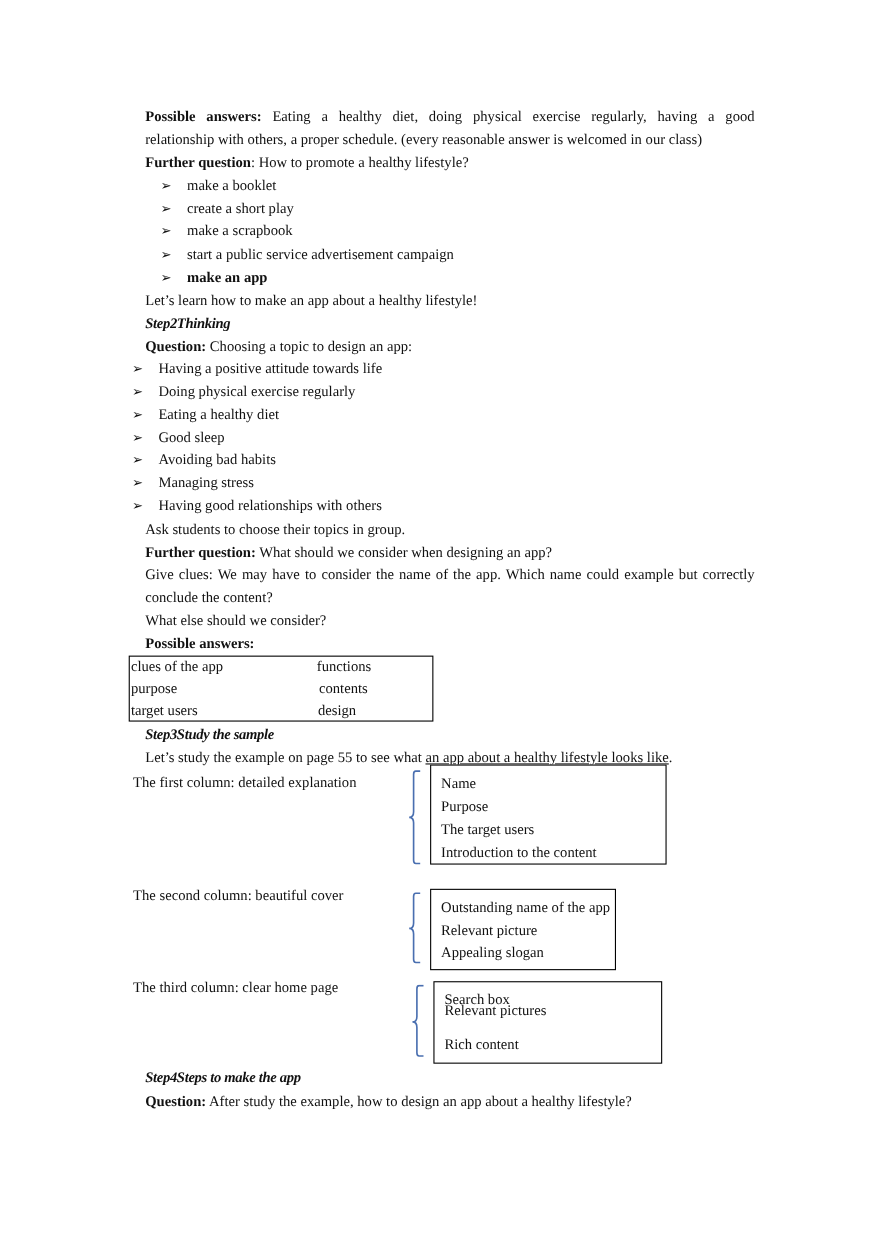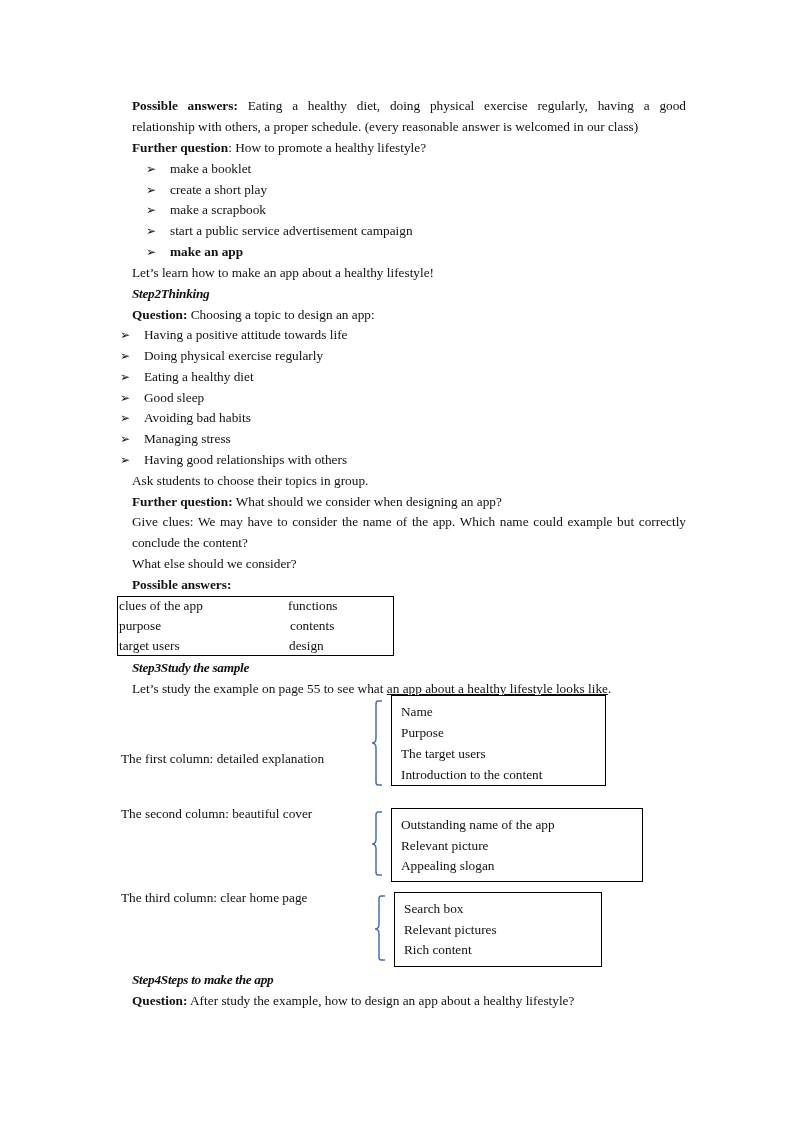--- a/index.html
+++ b/index.html
@@ -67,47 +67,47 @@
   <div class="cell" style="left:172px; top:20px;">contents</div>
   <div class="cell" style="left:1px; top:40px;">target users</div>
   <div class="cell" style="left:171px; top:40px;">design</div>
 </div>
 
 <div class="line step" style="top:659px;">Step3Study the sample</div>
 <div class="line" style="top:680px;">
   <span>Let’s study the example on page 55 to see what </span><span class="underline">an app about a healthy lifestyle  looks like</span><span>.</span>
 </div>
 
-<div class="line" style="top:702px; left:121px;margin-top:48px;">The first column:  detailed  explanation</div>
+<div class="line" style="top:702px; left:121px;">The first column:  detailed  explanation</div>
 <svg class="brace" style="left:370px; top:700px;" width="16" height="87">
   <path d="M12 1 L8 1 Q6 1 6 4 L6 38 Q6 43 2 43 Q6 43 6 48 L6 82 Q6 85 8 85 L12 85" fill="none" stroke="#4a6fb0" stroke-width="1.5"></path>
 </svg>
 <div class="box" style="left:391px; top:695px; width:215px; height:91px;">
   <div class="item" style="top:7px;">Name</div>
   <div class="item" style="top:28px;">Purpose</div>
   <div class="item" style="top:49px;">The target users</div>
   <div class="item" style="top:70px;">Introduction to the content</div>
 </div>
 
 <div class="line" style="top:805px; left:121px;">The second column: beautiful  cover</div>
 <svg class="brace" style="left:370px; top:811px;" width="16" height="66">
   <path d="M12 1 L8 1 Q6 1 6 4 L6 28 Q6 33 2 33 Q6 33 6 38 L6 61 Q6 64 8 64 L12 64" fill="none" stroke="#4a6fb0" stroke-width="1.5"></path>
 </svg>
-<div class="box" style="left:391px; top:808px; width:252px; height:74px;">
+<div class="box" style="left:391px; top:808px; width:169px; height:74px;">
   <div class="item" style="top:7px;">Outstanding name of the app</div>
   <div class="item" style="top:28px;">Relevant  picture</div>
   <div class="item" style="top:48px;">Appealing  slogan</div>
 </div>
 
 <div class="line" style="top:889px; left:121px;">The third column:  clear home page</div>
 <svg class="brace" style="left:373px; top:895px;" width="16" height="67">
   <path d="M12 1 L8 1 Q6 1 6 4 L6 29 Q6 34 2 34 Q6 34 6 39 L6 62 Q6 65 8 65 L12 65" fill="none" stroke="#4a6fb0" stroke-width="1.5"></path>
 </svg>
 <div class="box" style="left:394px; top:892px; width:208px; height:75px;">
   <div class="item" style="top:7px;">Search box</div>
-  <div class="item" style="top:28px;">Relevant  pictures</div>
+  <div class="item" style="top:17px;">Relevant  pictures</div>
   <div class="item" style="top:48px;">Rich content</div>
 </div>
 
 <div class="line step" style="top:971px;">Step4Steps to make the app</div>
 <div class="line" style="top:992px;">
   <b>Question:</b><span> After study the example,  how to design an app about a healthy lifestyle?</span>
 </div>
 
 </body></html>

